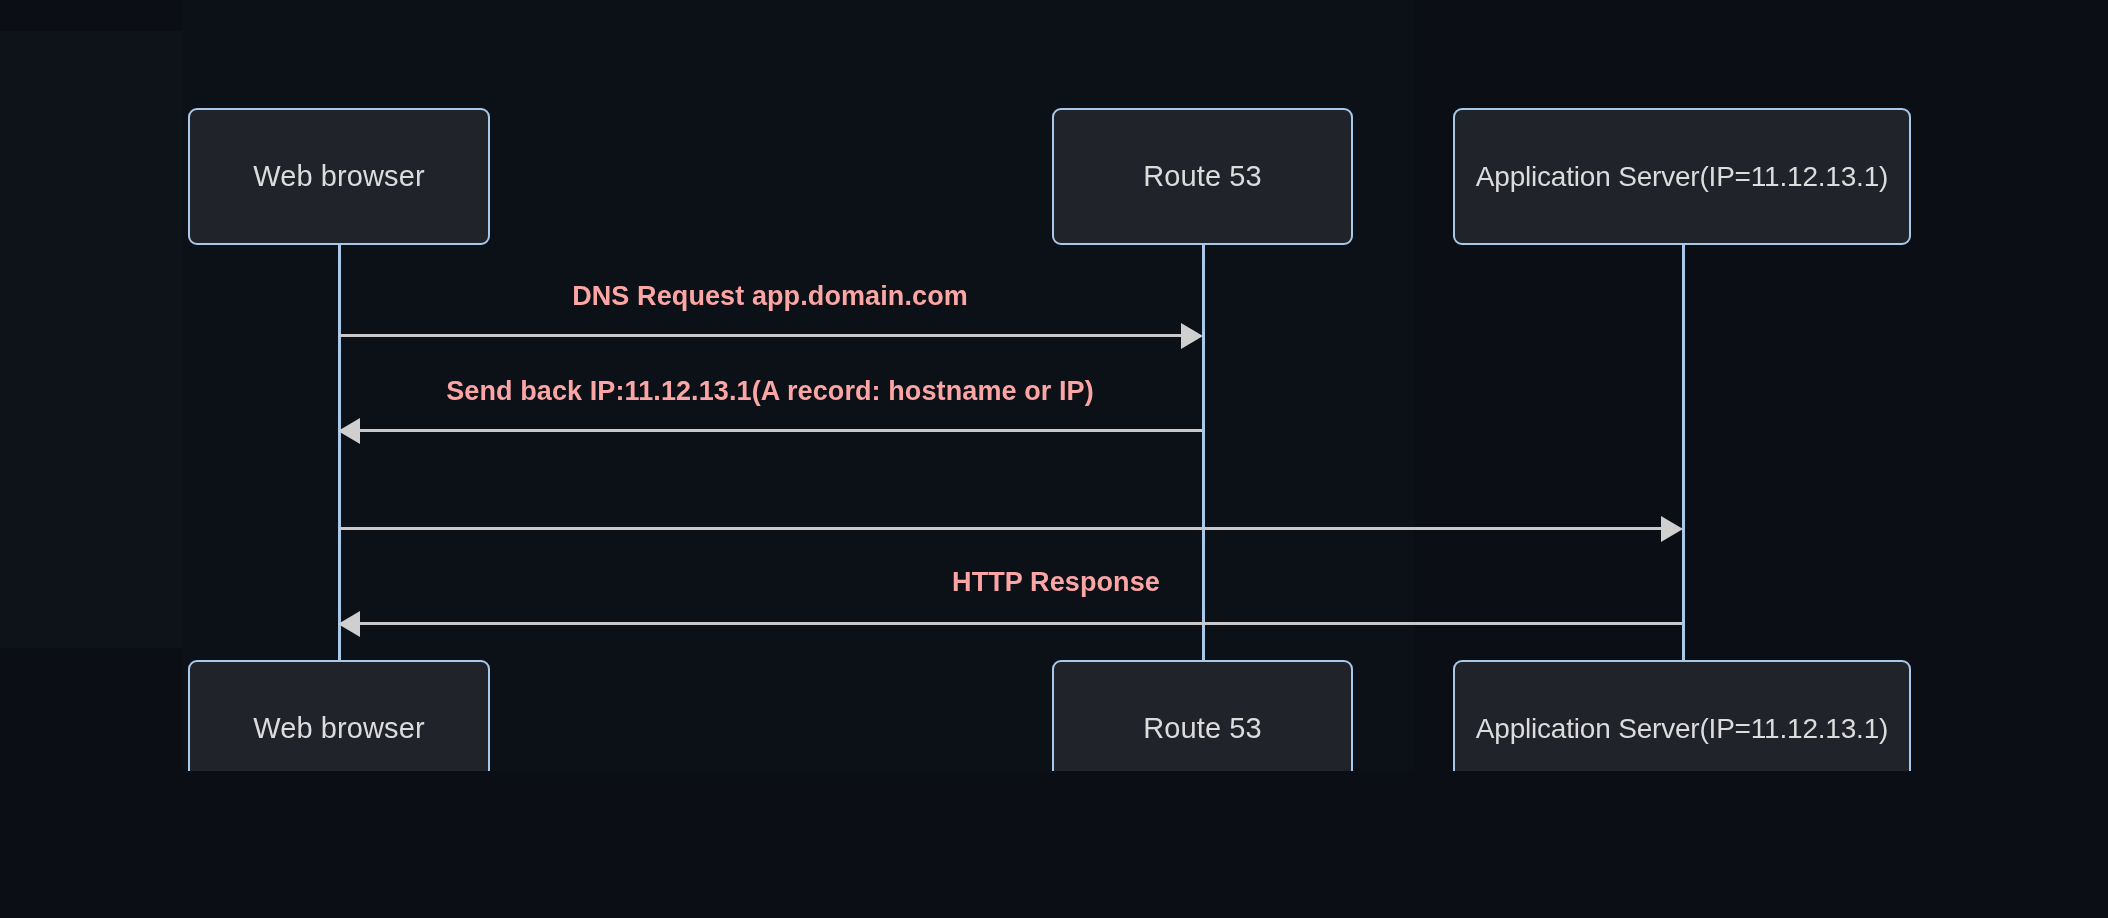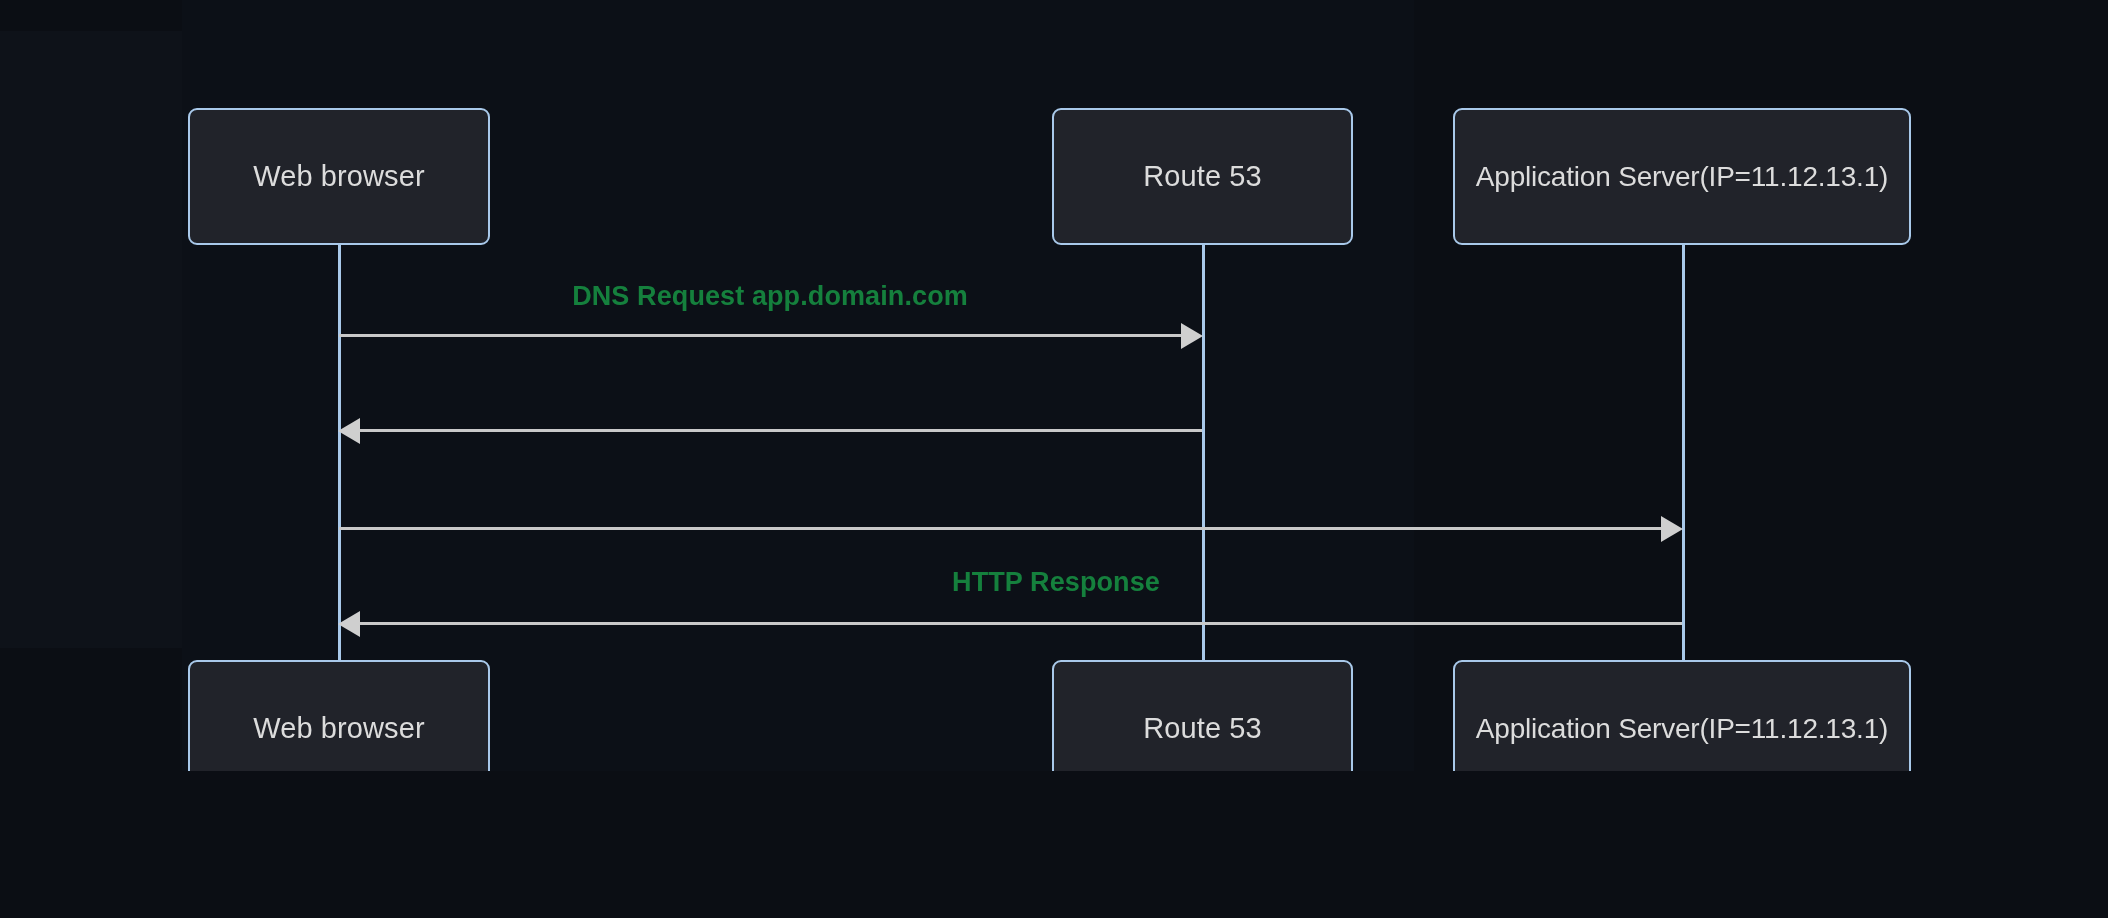--- a/index.html
+++ b/index.html
@@ -92,21 +92,21 @@
     border-bottom: 13px solid transparent;
   }
   .msg-head.right {
     border-left: 22px solid #cfcfcf;
   }
   .msg-head.left {
     border-right: 22px solid #cfcfcf;
   }
   .msg-label {
     position: absolute;
-    color: #15803d;
+    color: #fca5a5;
     font-size: 27px;
     font-weight: 700;
     letter-spacing: 0.1px;
     white-space: nowrap;
     transform: translateX(-50%);
     line-height: 1;
   }
 </style>
 </head>
 <body>
@@ -131,20 +131,21 @@
     </div>
 
     <div class="participant-box" style="left:1453px; top:108px; width:458px; height:137px;">
       <span class="participant-label compact">Application Server(IP=11.12.13.1)</span>
     </div>
 
     <div class="msg-label" style="left:770px; top:283px;">DNS Request app.domain.com</div>
     <div class="msg-line" style="left:339px; top:334px; width:842px;"></div>
     <div class="msg-head right" style="left:1181px; top:323px;"></div>
 
+    <div class="msg-label" style="left:770px; top:378px;">Send back IP:11.12.13.1(A record: hostname or IP)</div>
     <div class="msg-line" style="left:360px; top:429px; width:842px;"></div>
     <div class="msg-head left" style="left:338px; top:418px;"></div>
 
     <div class="msg-line" style="left:339px; top:527px; width:1322px;"></div>
     <div class="msg-head right" style="left:1661px; top:516px;"></div>
 
     <div class="msg-label" style="left:1056px; top:569px;">HTTP Response</div>
     <div class="msg-line" style="left:360px; top:622px; width:1322px;"></div>
     <div class="msg-head left" style="left:338px; top:611px;"></div>
 

